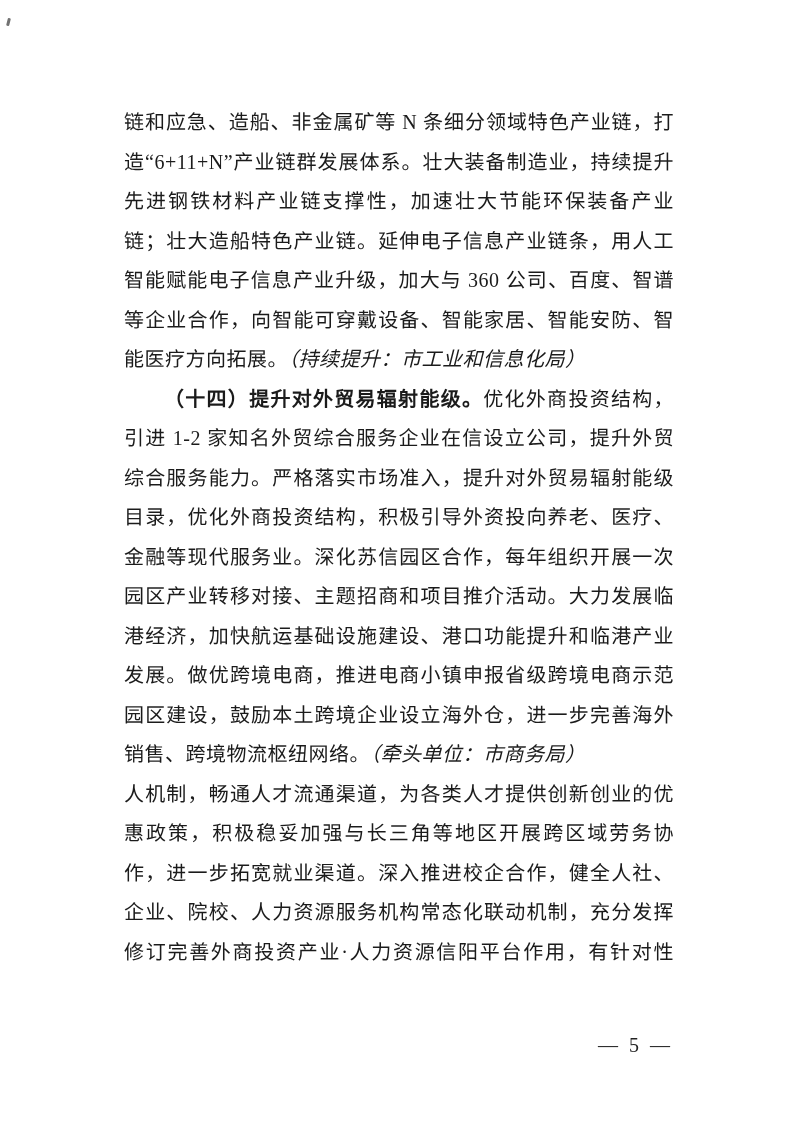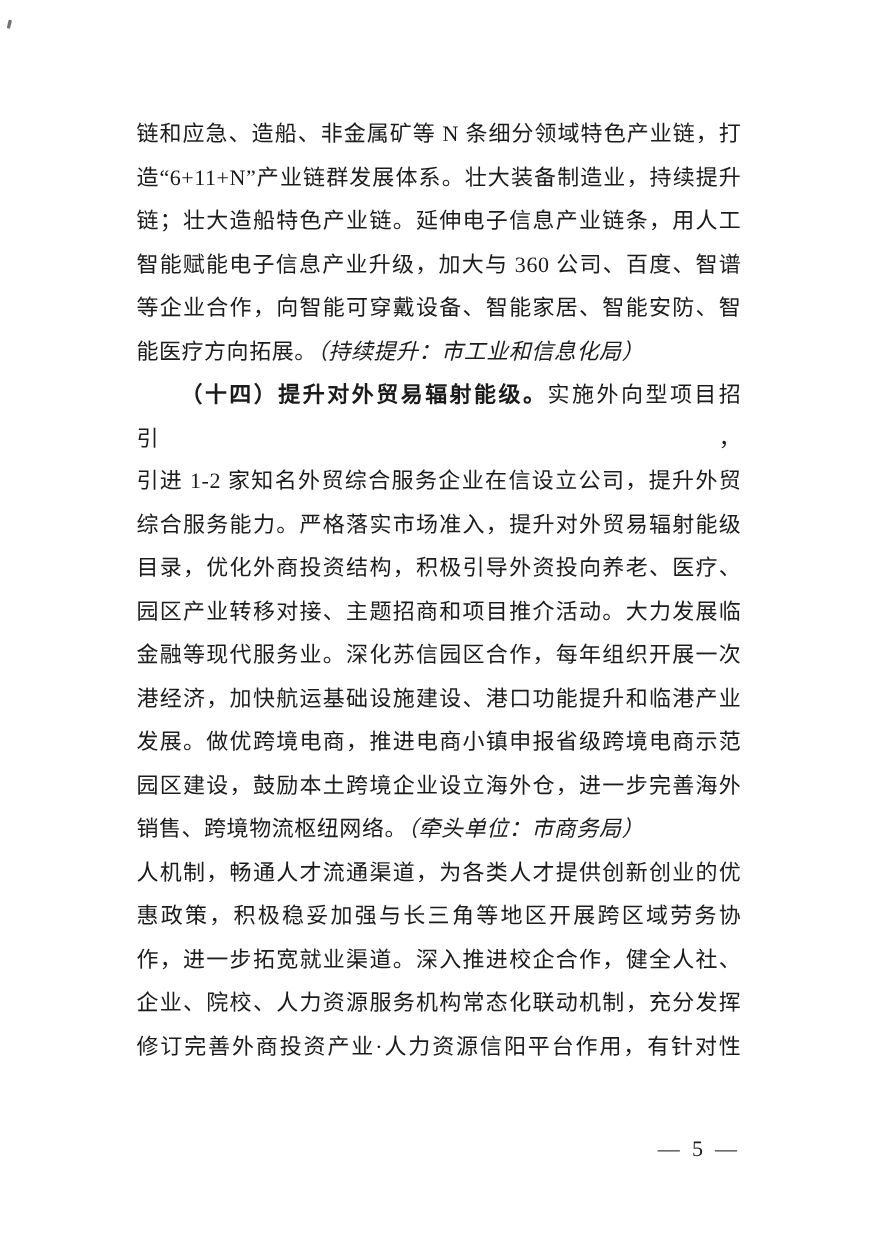--- a/index.html
+++ b/index.html
@@ -68,30 +68,31 @@
   }
 </style>
 </head>
 <body>
 
 <div class="page">
   <div class="speck"></div>
   <main class="doc-body">
       <div class="line"><span class="seg normal">链和应急、造船、非金属矿等 N 条细分领域特色产业链，打</span></div>
       <div class="line"><span class="seg normal">造“6+11+N”产业链群发展体系。壮大装备制造业，持续提升</span></div>
+      <div class="line"><span class="seg normal">先进钢铁材料产业链支撑性，加速壮大节能环保装备产业</span></div>
       <div class="line"><span class="seg normal">链；壮大造船特色产业链。延伸电子信息产业链条，用人工</span></div>
       <div class="line"><span class="seg normal">智能赋能电子信息产业升级，加大与 360 公司、百度、智谱</span></div>
       <div class="line"><span class="seg normal">等企业合作，向智能可穿戴设备、智能家居、智能安防、智</span></div>
       <div class="line short"><span class="seg normal">能医疗方向拓展。</span><span class="seg kai">（持续提升：市工业和信息化局）</span></div>
-      <div class="line indent"><span class="seg bold">（十四）提升对外贸易辐射能级。</span><span class="seg normal">实施外向型项目招引，</span></div>
+      <div class="line indent"><span class="seg bold">（十四）提升对外贸易辐射能级。</span><span class="seg normal">优化外商投资结构，</span></div>
       <div class="line"><span class="seg normal">引进 1-2 家知名外贸综合服务企业在信设立公司，提升外贸</span></div>
       <div class="line"><span class="seg normal">综合服务能力。严格落实市场准入，提升对外贸易辐射能级</span></div>
       <div class="line"><span class="seg normal">目录，优化外商投资结构，积极引导外资投向养老、医疗、</span></div>
+      <div class="line"><span class="seg normal">金融等现代服务业。深化苏信园区合作，每年组织开展一次</span></div>
       <div class="line"><span class="seg normal">园区产业转移对接、主题招商和项目推介活动。大力发展临</span></div>
-      <div class="line"><span class="seg normal">金融等现代服务业。深化苏信园区合作，每年组织开展一次</span></div>
       <div class="line"><span class="seg normal">港经济，加快航运基础设施建设、港口功能提升和临港产业</span></div>
       <div class="line"><span class="seg normal">发展。做优跨境电商，推进电商小镇申报省级跨境电商示范</span></div>
       <div class="line"><span class="seg normal">园区建设，鼓励本土跨境企业设立海外仓，进一步完善海外</span></div>
       <div class="line short"><span class="seg normal">销售、跨境物流枢纽网络。</span><span class="seg kai">（牵头单位：市商务局）</span></div>
       <div class="line"><span class="seg normal">人机制，畅通人才流通渠道，为各类人才提供创新创业的优</span></div>
       <div class="line"><span class="seg normal">惠政策，积极稳妥加强与长三角等地区开展跨区域劳务协</span></div>
       <div class="line"><span class="seg normal">作，进一步拓宽就业渠道。深入推进校企合作，健全人社、</span></div>
       <div class="line"><span class="seg normal">企业、院校、人力资源服务机构常态化联动机制，充分发挥</span></div>
       <div class="line"><span class="seg normal">修订完善外商投资产业·人力资源信阳平台作用，有针对性</span></div>
     </main>

